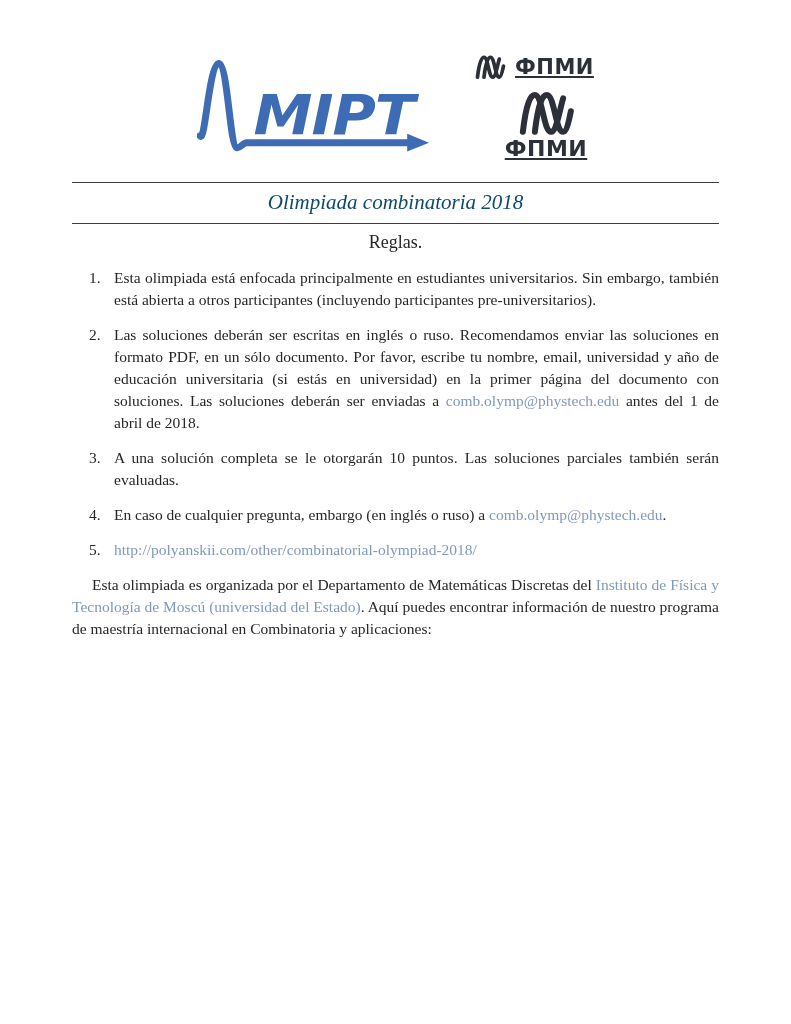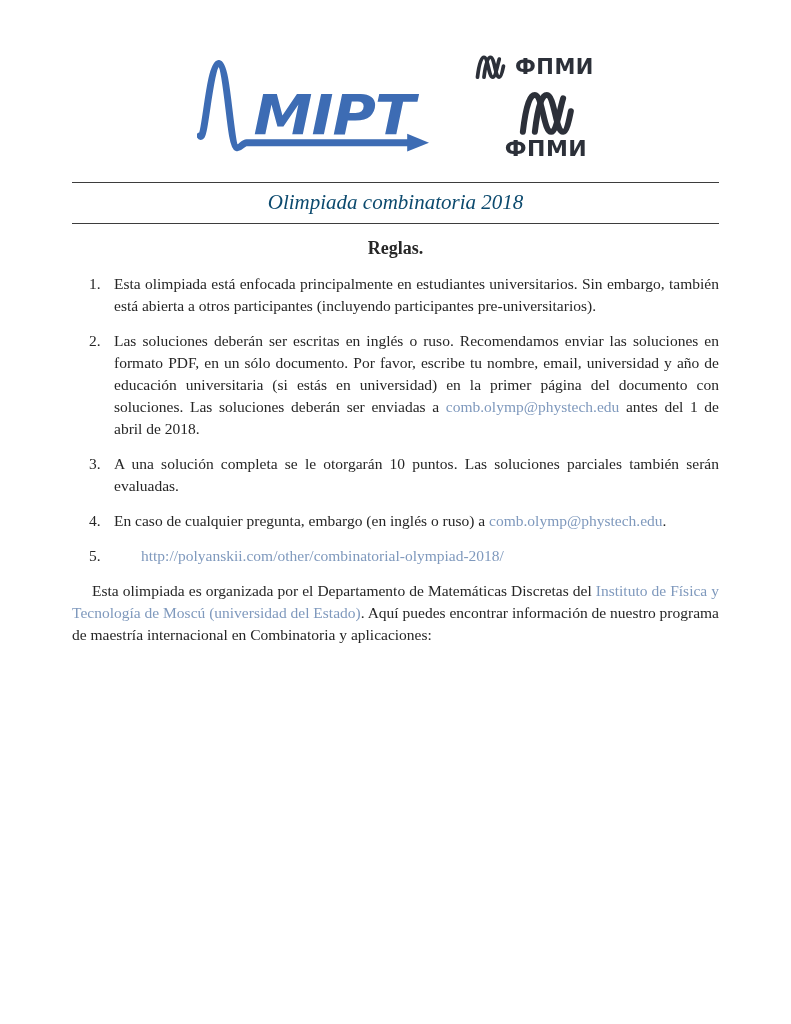--- a/index.html
+++ b/index.html
@@ -41,40 +41,40 @@
   }
   .fpmi-large {
     position: absolute; left: 424px; top: 89px; width: 100px;
     display: flex; flex-direction: column; align-items: center;
   }
   .wave-icon path { stroke: var(--fpmi-dark); fill: none;
                     stroke-linecap: round; stroke-linejoin: round; }
   .fpmi-label {
     color: var(--fpmi-dark);
     font-family: "DejaVu Sans", "Liberation Sans", sans-serif;
-    font-weight: bold; font-size: 21px; line-height: 1; letter-spacing: 0.5px;
+    font-weight: bold; font-size: 21px; line-height: 1; letter-spacing: 0.5px; text-decoration: underline;
   }
   .fpmi-large .fpmi-label { font-size: 22px; margin-top: 1px; }
   
   .title-rule { border-top: 1px solid var(--rule); height: 0; }
   .doc-title {
     text-align: center; font-style: italic;
     font-size: 21px; line-height: 26px;
     padding: 6px 0 8px; color: #0c4a6e;
   }
   .section-heading {
-    text-align: center; font-weight: bold;
-    font-size: 18px; line-height: 22px; margin-top: 13px;
+    text-align: center; font-weight: normal;
+    font-size: 18px; line-height: 22px; margin-top: 7px;
   }
   
   .rules-list { margin-top: 14px; list-style: none; }
   .rule-item { display: flex; margin-bottom: 13px; }
   .rule-number { flex: none; width: 25px; margin-left: 17px; }
   .rule-text { flex: 1; text-align: justify; }
-  .rule-subline { text-align: left; margin-left: 27px; }
+  .rule-subline { text-align: left; }
   
   .closing { margin-top: 8px; }
   .closing p { text-align: justify; text-indent: 20px; }
   
   a.link { color: var(--link); text-decoration: none; cursor: pointer; }
 </style>
 </head>
 <body>
 
 <div class="page">

